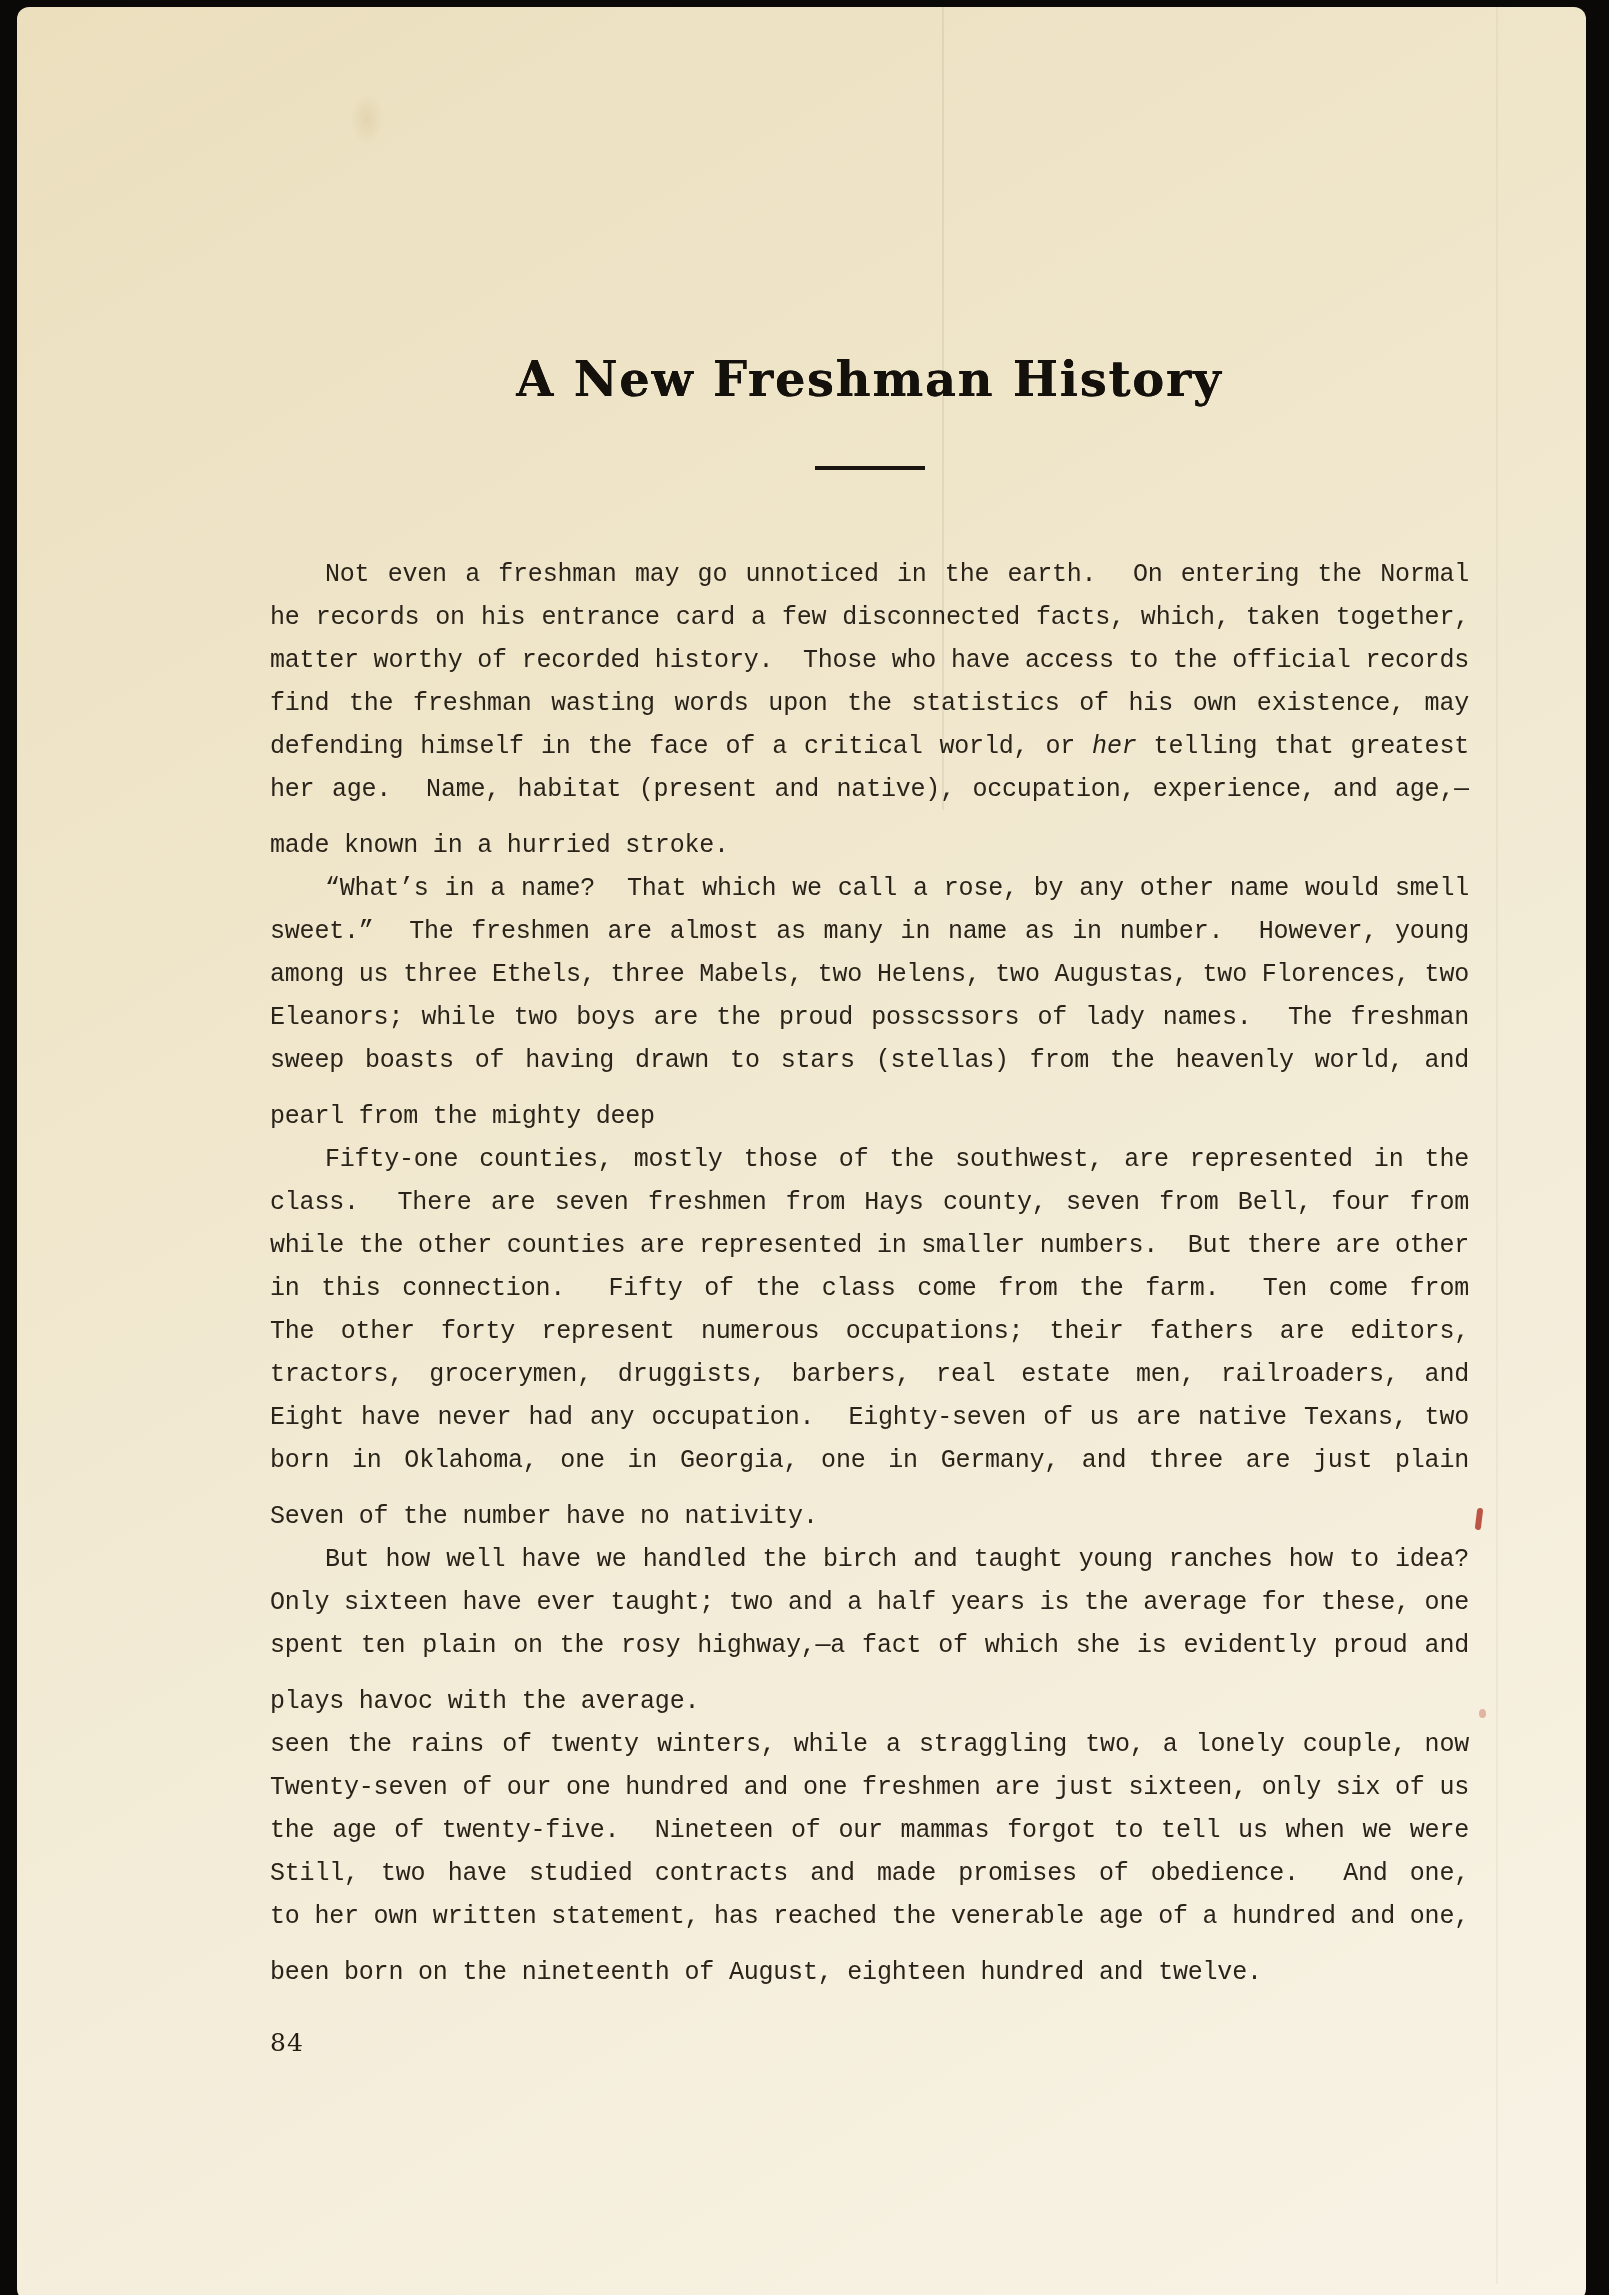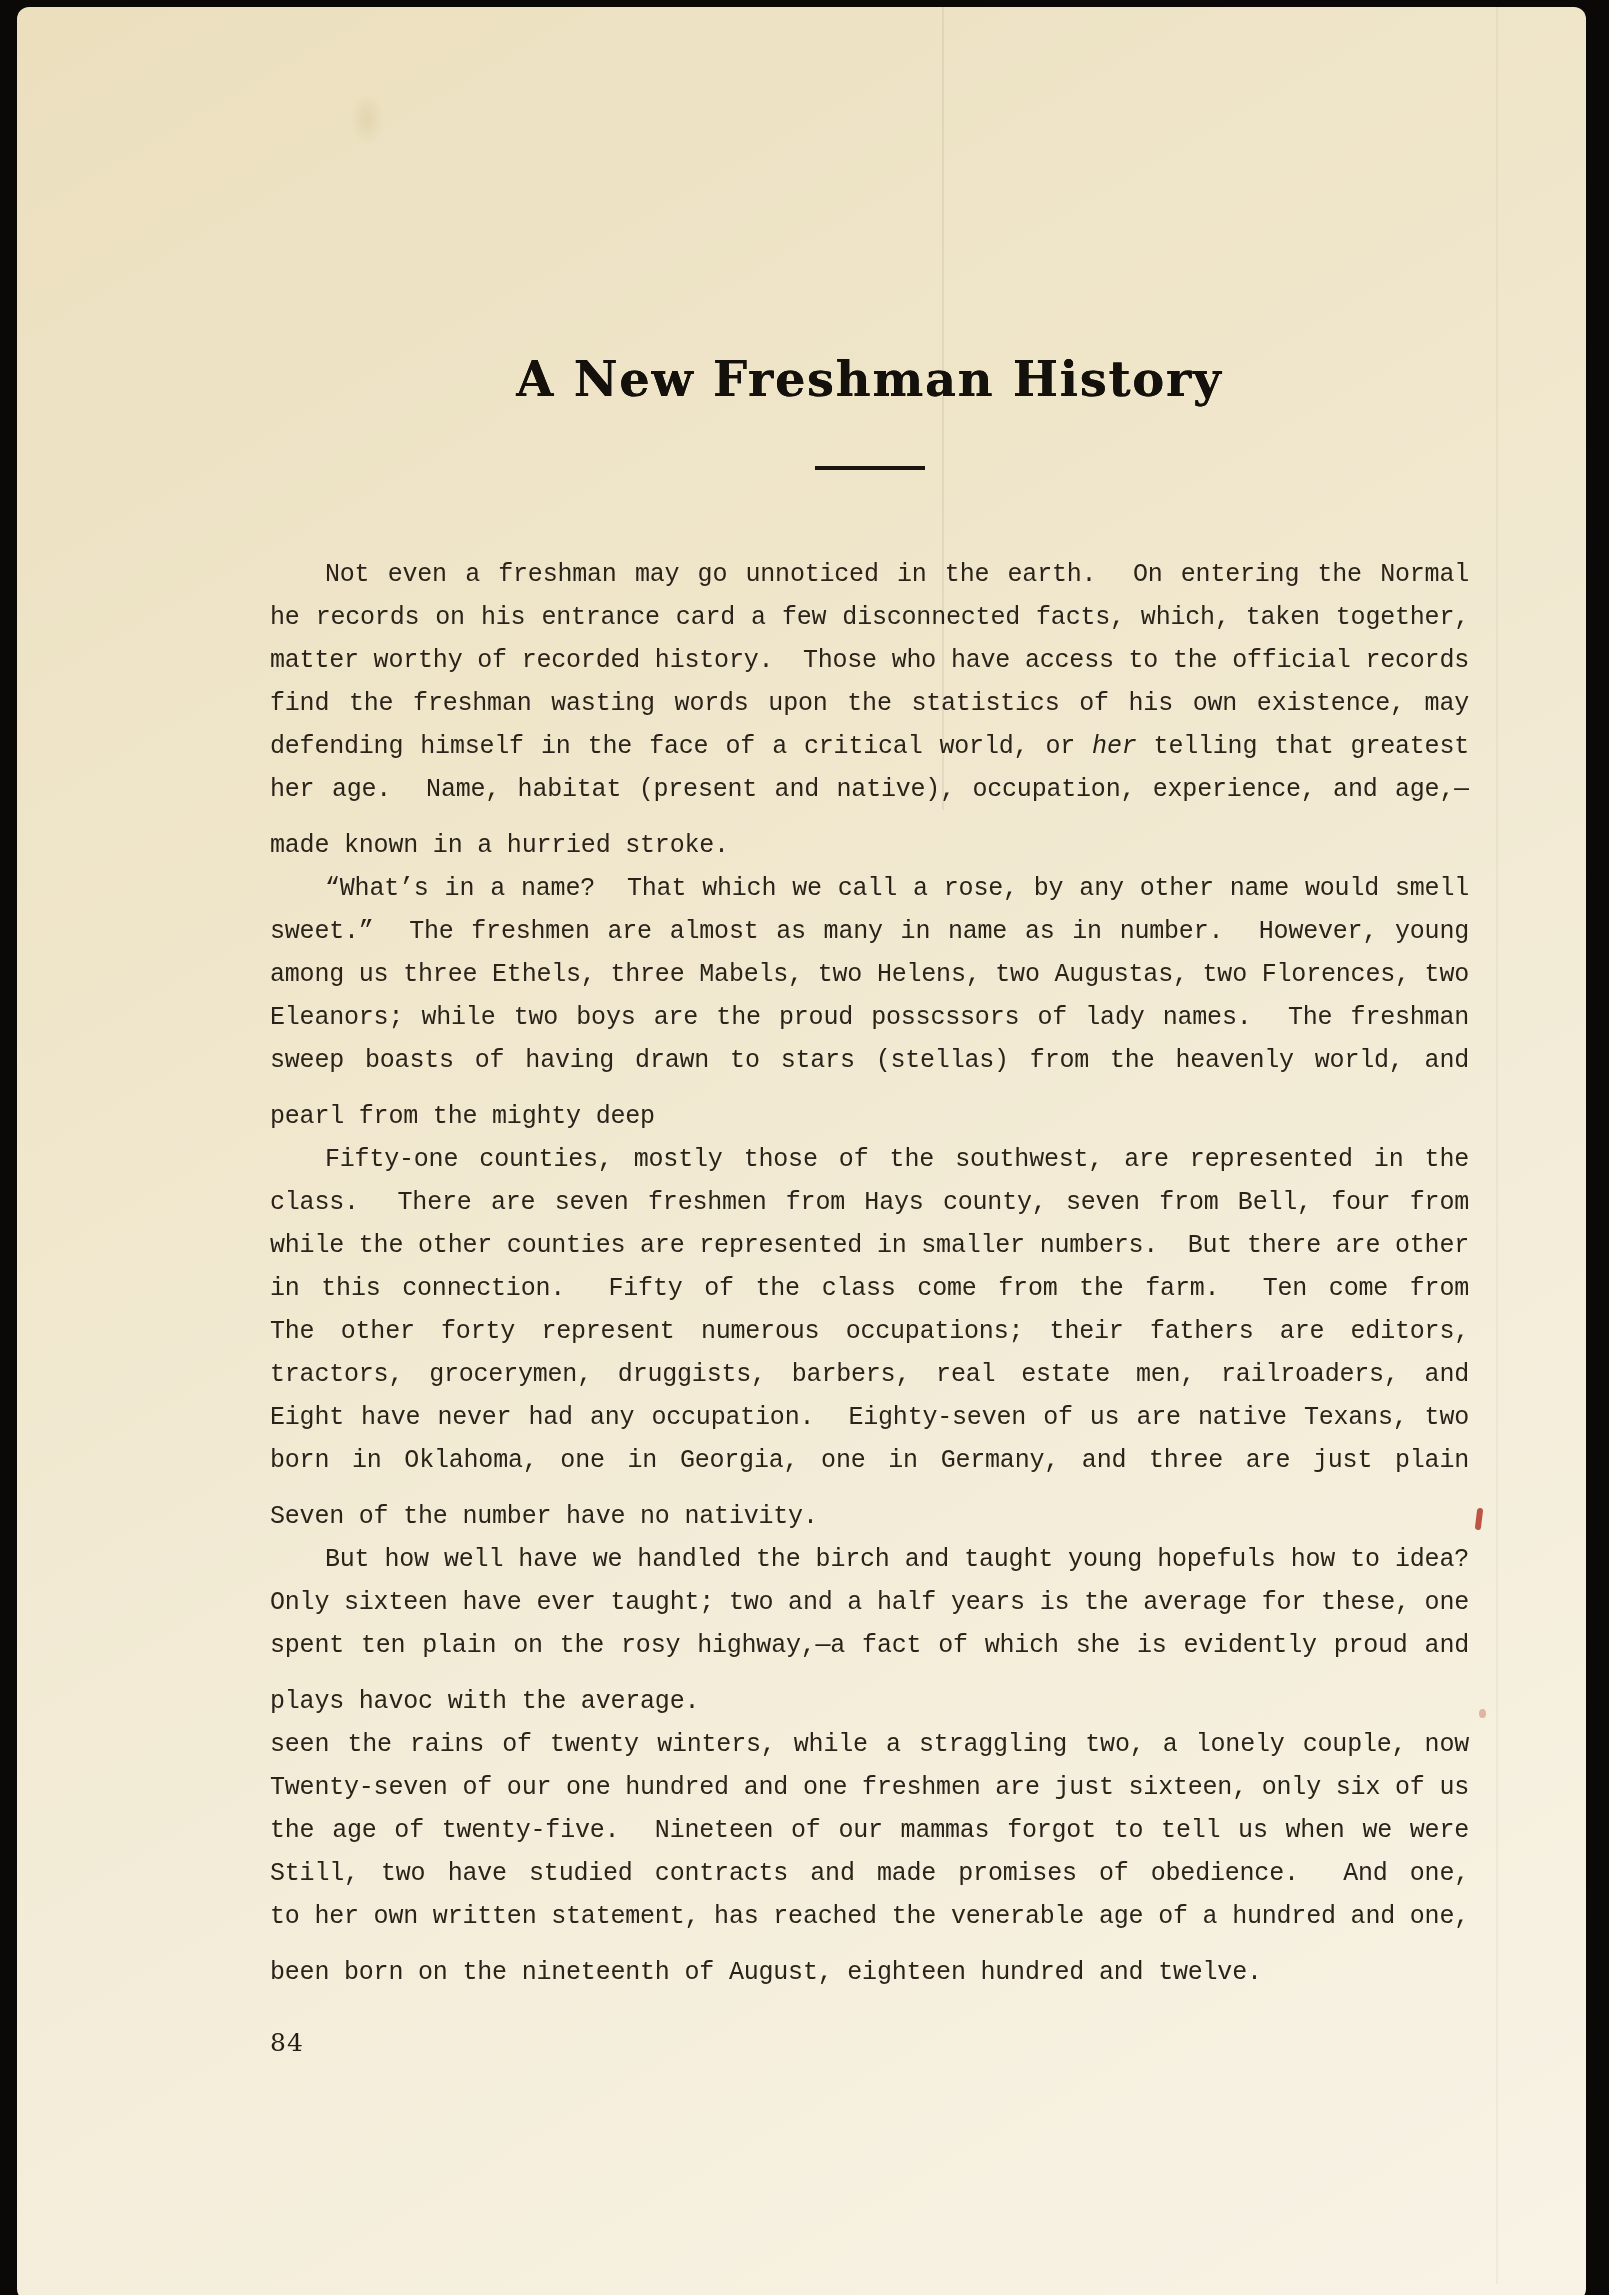--- a/index.html
+++ b/index.html
@@ -95,21 +95,21 @@
           <div class="line">class.  There are seven freshmen from Hays county, seven from Bell, four from DeWitt,</div>
           <div class="line">while the other counties are represented in smaller numbers.  But there are other facts</div>
           <div class="line">in this connection.  Fifty of the class come from the farm.  Ten come from ranches.</div>
           <div class="line">The other forty represent numerous occupations; their fathers are editors, doctors, con-</div>
           <div class="line">tractors, grocerymen, druggists, barbers, real estate men, railroaders, and merchants.</div>
           <div class="line">Eight have never had any occupation.  Eighty-seven of us are native Texans, two were</div>
           <div class="line">born in Oklahoma, one in Georgia, one in Germany, and three are just plain Americans.</div>
           <div class="line last">Seven of the number have no nativity.</div>
         </div>
         <div>
-          <div class="line indent">But how well have we handled the birch and taught young hopefuls how to idea?</div>
+          <div class="line indent">But how well have we handled the birch and taught young ranches how to idea?</div>
           <div class="line">Only sixteen have ever taught; two and a half years is the average for these, one having</div>
           <div class="line">spent ten plain on the rosy highway,—a fact of which she is evidently proud and one that</div>
           <div class="line last">plays havoc with the average.</div>
         </div>
         <div>
           <div class="line">seen the rains of twenty winters, while a straggling two, a lonely couple, now stand at</div>
           <div class="line">Twenty-seven of our one hundred and one freshmen are just sixteen, only six of us have</div>
           <div class="line">the age of twenty-five.  Nineteen of our mammas forgot to tell us when we were born.</div>
           <div class="line">Still, two have studied contracts and made promises of obedience.  And one, according</div>
           <div class="line">to her own written statement, has reached the venerable age of a hundred and one, having</div>

